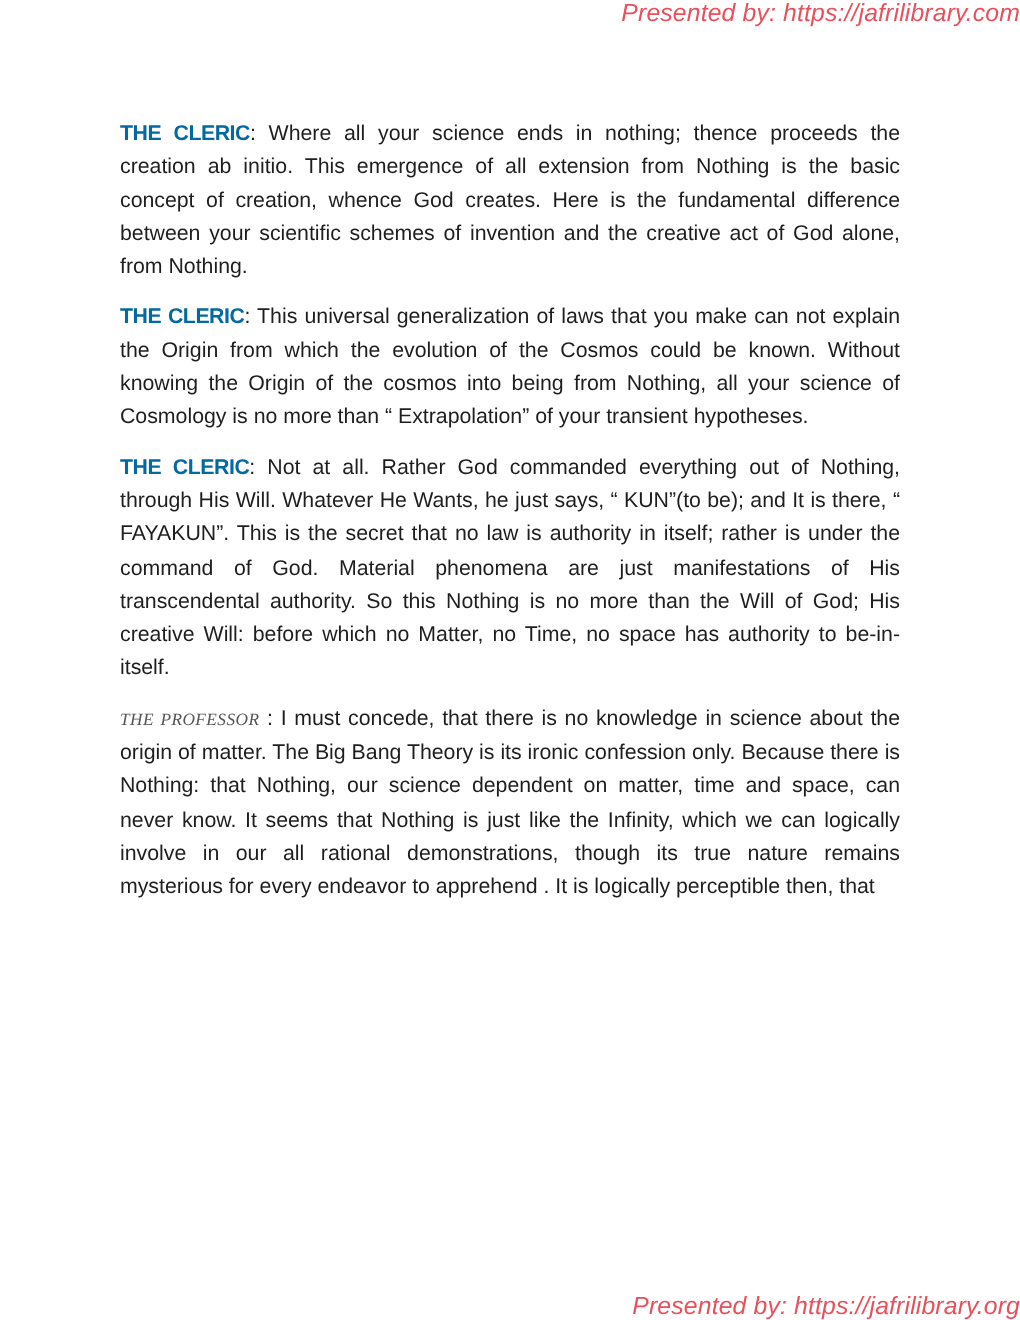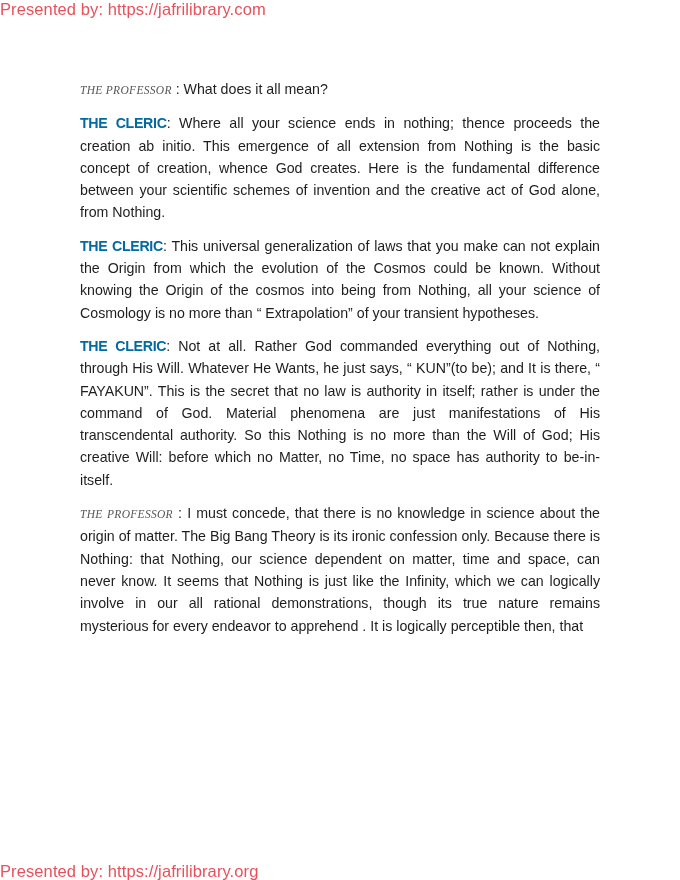--- a/index.html
+++ b/index.html
@@ -12,25 +12,26 @@
       height: 880px;
       position: relative;
       overflow: hidden;
       font-family: "Liberation Sans", sans-serif;
       color: #1a1a1a;
     }
     .watermark {
       position: absolute;
       left: 0;
       width: 680px;
-      text-align: left;
+      text-align: right;
       font-family: "Liberation Sans", sans-serif;
       font-size: 16.5px;
       color: #e8505b;
       letter-spacing: 0.1px;
+      font-style: italic;
     }
     .watermark.top { top: 0px; }
     .watermark.bottom { top: 862px; }
     .content {
       position: absolute;
       left: 80px;
       top: 78px;
       width: 520px;
       font-family: "Liberation Sans", sans-serif;
       font-size: 14.2px;
@@ -57,23 +58,20 @@
       color: #0369a1;
     }
   </style>
 </head>
 <body>
 
 <div class="watermark top">Presented by: https://jafrilibrary.com</div>
 
 <div class="content">
   <p class="para">
-    <span class="speaker-prof">THE PROFESSOR</span><span> : </span><span>What does it all mean?</span>
-  </p>
-  <p class="para">
     <span class="speaker-cleric">THE CLERIC</span><span>: </span><span>Where all your science ends in nothing; thence proceeds the creation ab initio. This emergence of all extension from Nothing is the basic concept of creation, whence God creates. Here is the fundamental difference between your scientific schemes of invention and the creative act of God alone, from Nothing.</span>
   </p>
   <p class="para">
     <span class="speaker-cleric">THE CLERIC</span><span>: </span><span>This universal generalization of laws that you make can not explain the Origin from which the evolution of the Cosmos could be known. Without knowing the Origin of the cosmos into being from Nothing, all your science of Cosmology is no more than “ Extrapolation” of your transient hypotheses.</span>
   </p>
   <p class="para">
     <span class="speaker-cleric">THE CLERIC</span><span>: </span><span>Not at all. Rather God commanded everything out of Nothing, through His Will. Whatever He Wants, he just says, “ KUN”(to be); and It is there, “ FAYAKUN”. This is the secret that no law is authority in itself; rather is under the command of God. Material phenomena are just manifestations of His transcendental authority. So this Nothing is no more than the Will of God; His creative Will: before which no Matter, no Time, no space has authority to be-in-itself.</span>
   </p>
   <p class="para">
     <span class="speaker-prof">THE PROFESSOR</span><span> : </span><span>I must concede, that there is no knowledge in science about the origin of matter. The Big Bang Theory is its ironic confession only. Because there is Nothing: that Nothing, our science dependent on matter, time and space, can never know. It seems that Nothing is just like the Infinity, which we can logically involve in our all rational demonstrations, though its true nature remains mysterious for every endeavor to apprehend . It is logically perceptible then, that</span>

